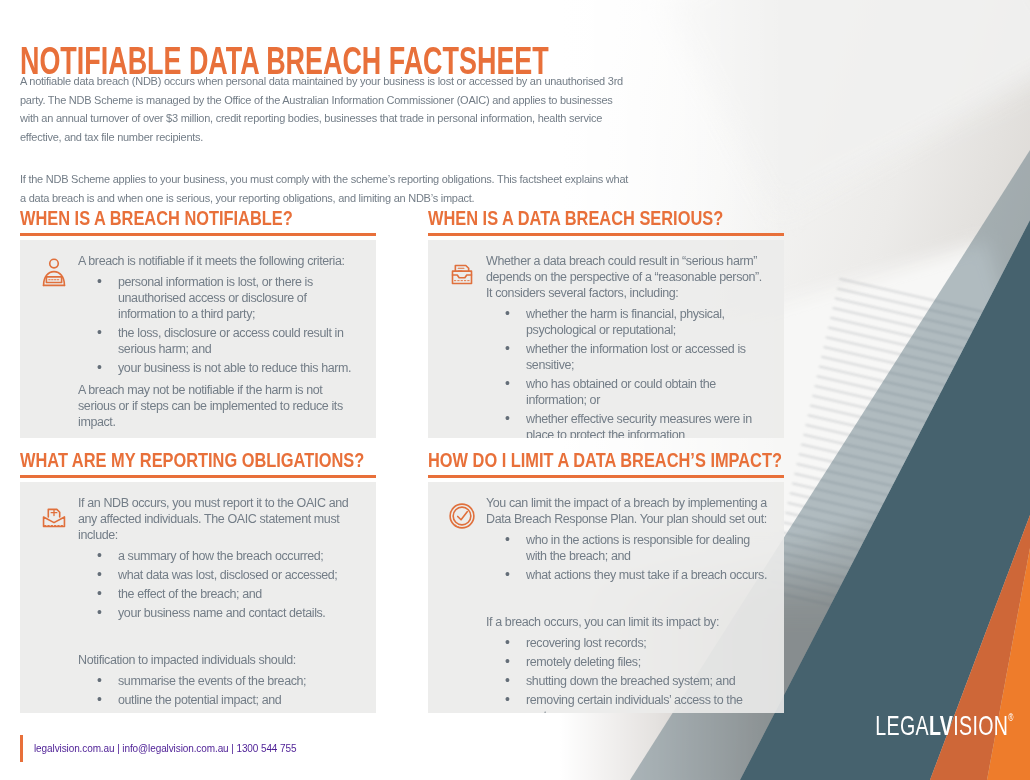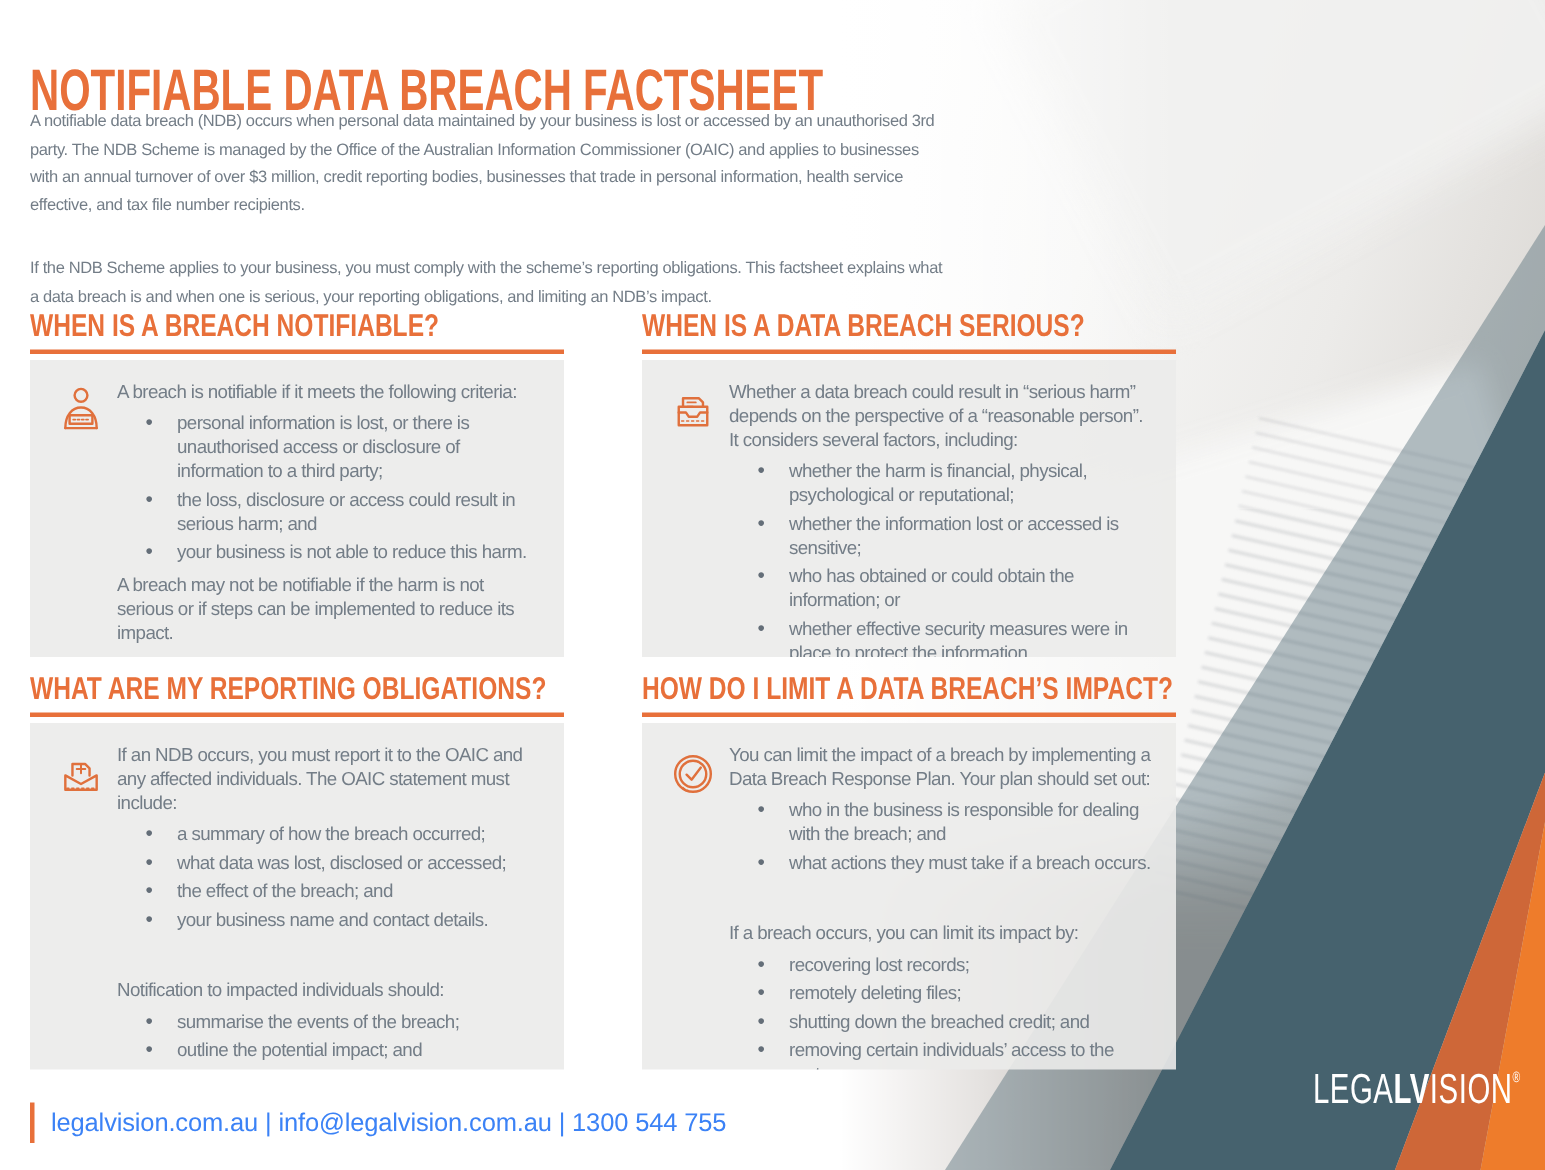--- a/index.html
+++ b/index.html
@@ -63,21 +63,21 @@
   .lead { }
   .lead2 { margin-top:31px; }
   ul.bullets { list-style:none; margin:5px 0 0 0; padding:0; }
   ul.bullets li { position:relative; padding-left:40px; margin:3px 0; }
   ul.bullets li::before { content:"\2022"; position:absolute; left:19px; top:-1px;
                           color:#646E78; font-size:14px; }
   .outro { margin-top:6px; }
 
   .footer { position:absolute; left:20px; top:735px; display:flex; align-items:center; gap:11px; }
   .footer-bar  { width:3px; height:27px; background:#E8703A; }
-  .footer-text { color:#3b82f6; font-size:17px; letter-spacing:-0.1px; }
+  .footer-text { color:#4c1d95; font-size:10px; letter-spacing:-0.1px; }
 
   .logo { position:absolute; top:710px; right:16px; white-space:nowrap; color:#ffffff;
           font-size:28px; letter-spacing:.5px; transform:scaleX(.7); transform-origin:right top; }
   .logo .bold { font-weight:bold; }
   .logo sup { font-size:10px; vertical-align:14px; letter-spacing:0; }
 </style>
 </head>
 <body>
 
 <div class="page">
@@ -213,28 +213,28 @@
           <svg viewBox="0 0 40 40">
             <circle cx="20" cy="20" r="12.5"></circle>
             <circle cx="20" cy="20" r="9.3"></circle>
             <path d="M15.5 20.5l3.5 3.5 6.5-8.5"></path>
             <path d="M13 29.5c1 .9 2.2 1.6 3.5 2.1" stroke-width="1" stroke-dasharray="1.5 1.8"></path>
           </svg>
         </div>
         <div class="box-text">
           <div class="lead">You can limit the impact of a breach by implementing a Data Breach Response Plan. Your plan should set out:</div>
           <ul class="bullets">
-            <li>who in the business is responsible for dealing with the breach; and</li>
+            <li>who in the actions is responsible for dealing with the breach; and</li>
             <li>what actions they must take if a breach occurs.</li>
           </ul>
           <div class="lead lead2">If a breach occurs, you can limit its impact by:</div>
           <ul class="bullets">
             <li>recovering lost records;</li>
             <li>remotely deleting files;</li>
-            <li>shutting down the breached credit; and</li>
+            <li>shutting down the breached system; and</li>
             <li>removing certain individuals’ access to the system.</li>
           </ul>
         </div>
       </div>
     </section>
 
     <div class="footer">
       <div class="footer-bar"></div>
       <div class="footer-text">legalvision.com.au | info@legalvision.com.au | 1300 544 755</div>
     </div>

